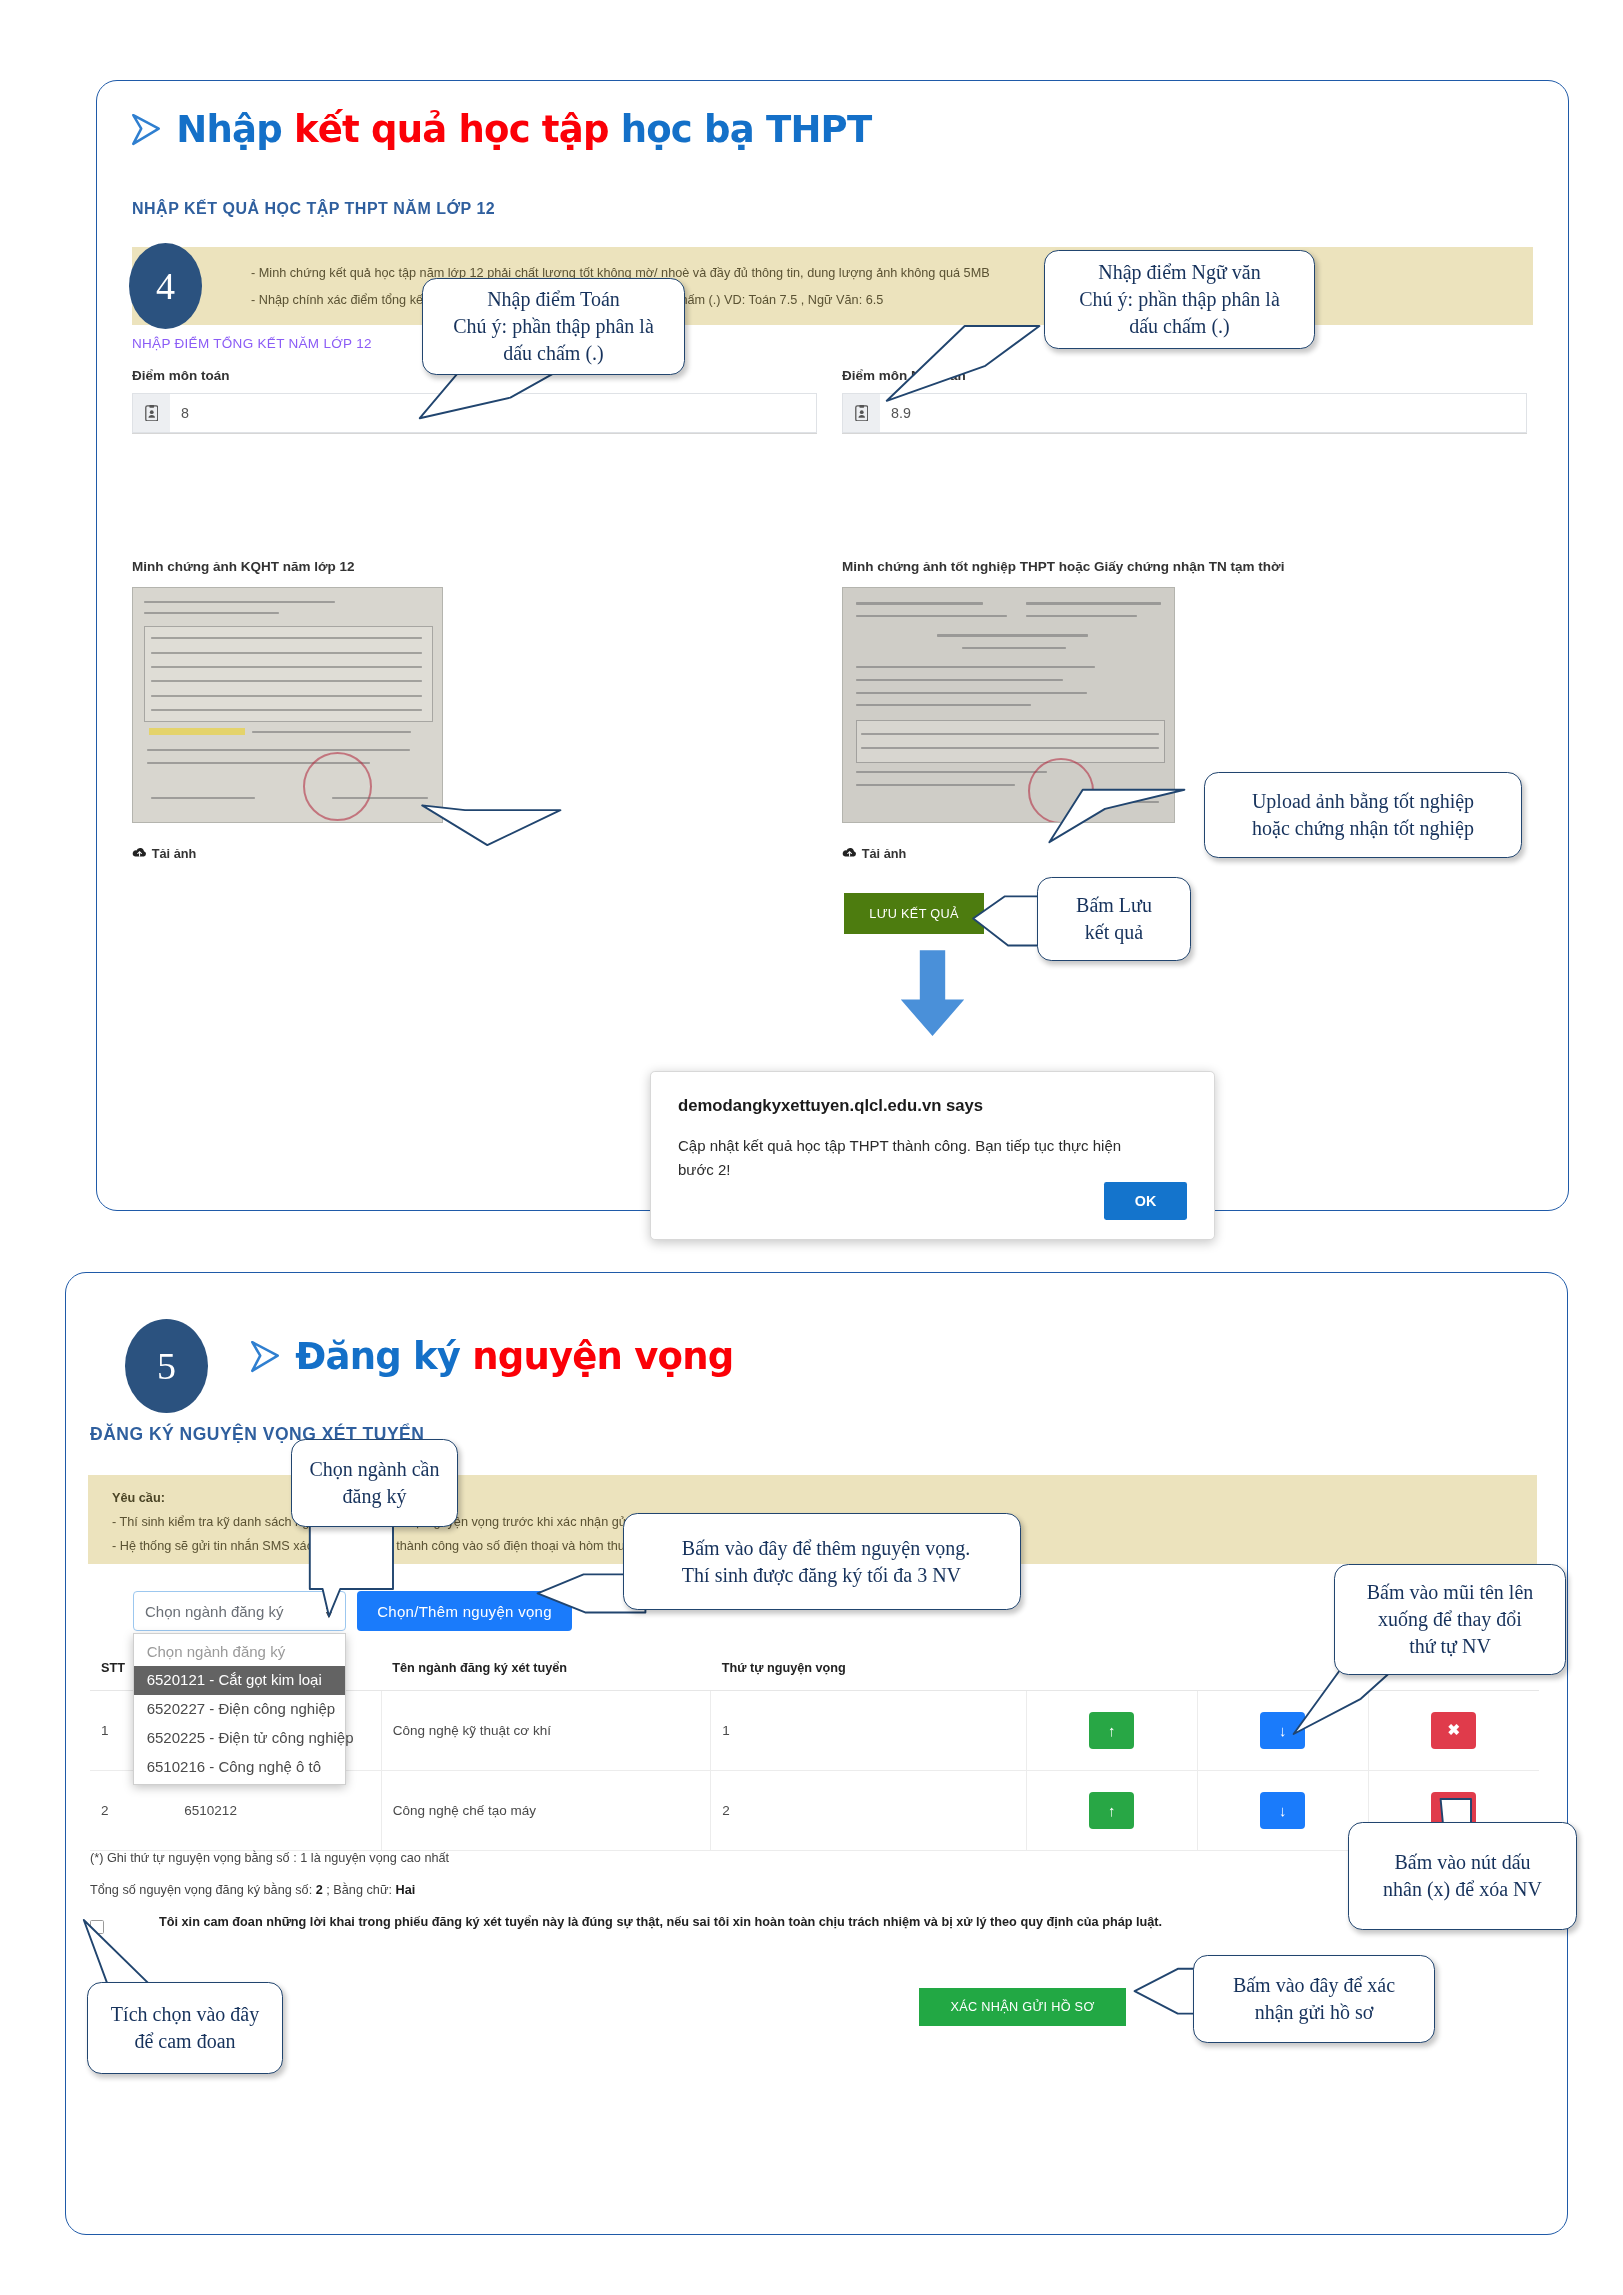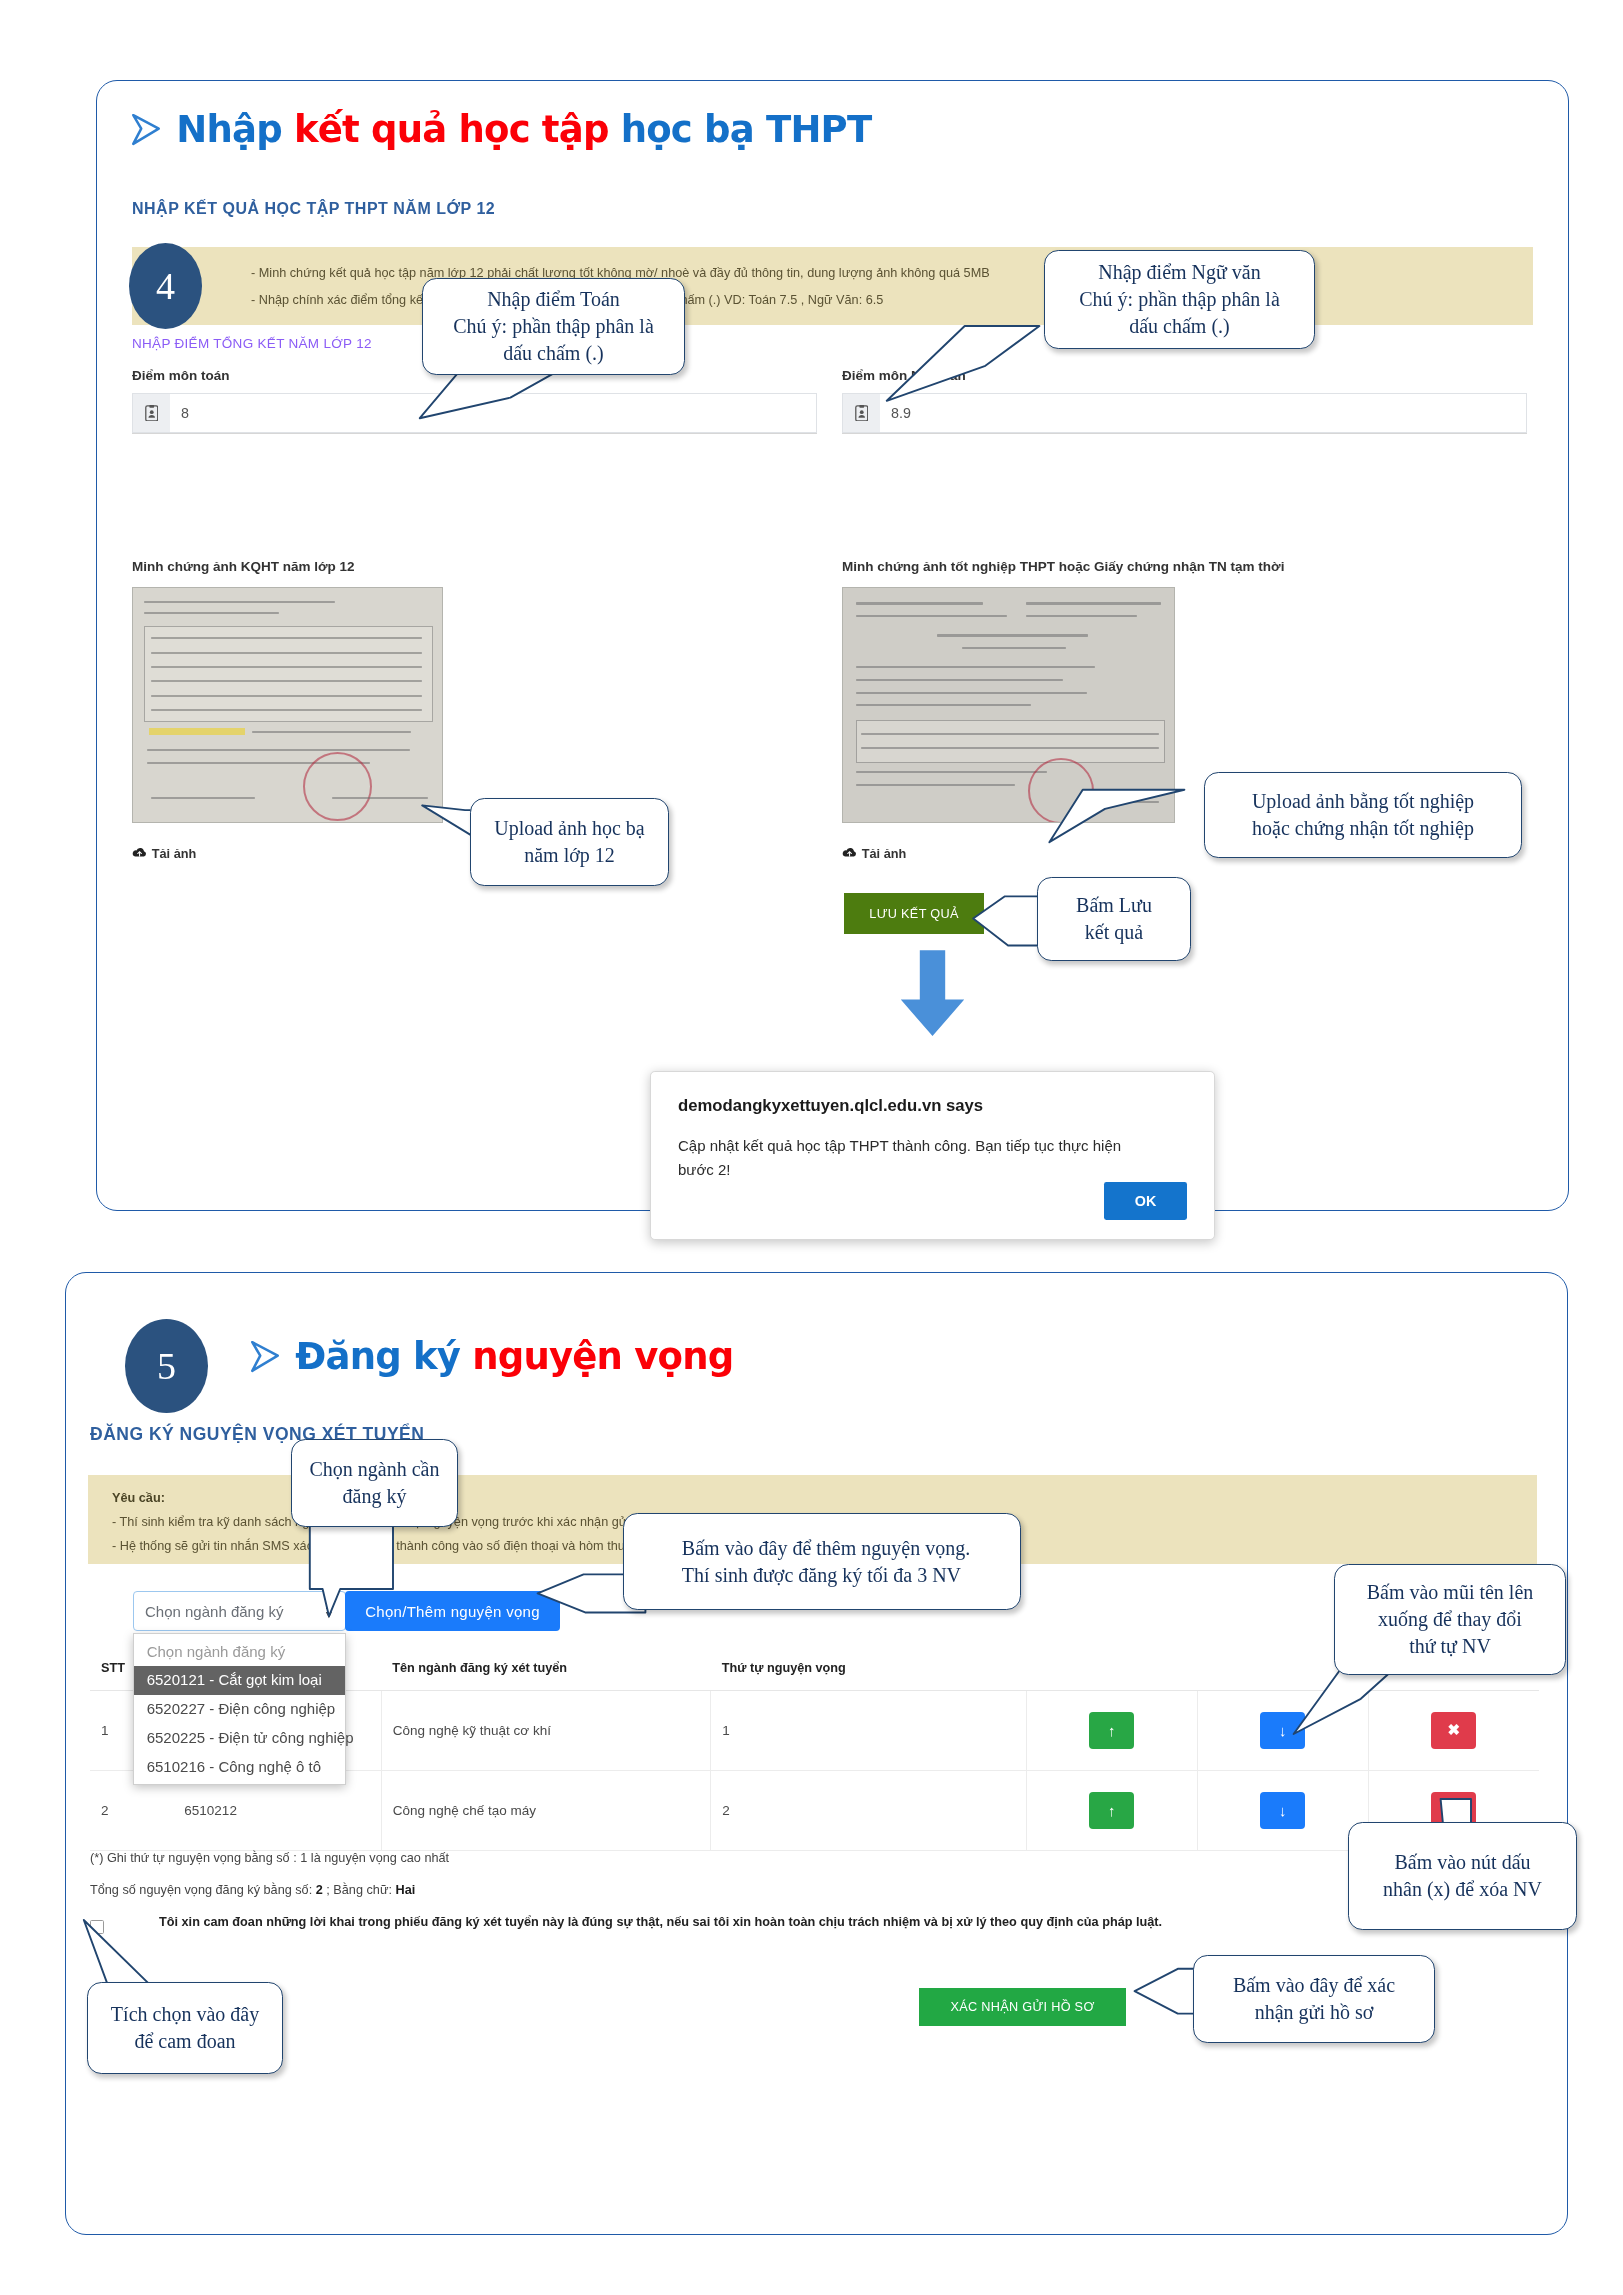--- a/index.html
+++ b/index.html
@@ -353,22 +353,20 @@
   </div>
   <div class="callout" style="left:947px;top:169px;width:271px;height:99px;white-space:pre-line;">Nhập điểm Ngữ văn
 Chú ý: phần thập phân là
 dấu chấm (.)</div>
 
   <div class="tail" style="left:322px;top:721px;">
     <svg width="143" height="64" viewBox="0 0 180 80">
         <path d="M178 10 L58 10 L4 4 L86 54 Z" fill="#fff" stroke="#21456f" stroke-width="2.4" stroke-linejoin="round"></path>
       </svg>
   </div>
-  <div class="callout" style="left:373px;top:717px;width:199px;height:88px;white-space:pre-line;">Upload ảnh học bạ
-năm lớp 12</div>
 
   <div class="tail" style="left:946px;top:699px;">
     <svg width="143" height="64" viewBox="0 0 180 80">
         <path d="M8 78 L50 12 L178 12 L78 36 Z" fill="#fff" stroke="#21456f" stroke-width="2.4" stroke-linejoin="round"></path>
       </svg>
   </div>
   <div class="callout" style="left:1107px;top:691px;width:318px;height:86px;white-space:pre-line;">Upload ảnh bằng tốt nghiệp
 hoặc chứng nhận tốt nghiệp</div>
 
   <div class="tail" style="left:873px;top:809px;">
@@ -410,21 +408,21 @@
   </div>
 
   <div class="dropdown" style="left:67px;top:360px;width:213px;">
     <div class="dd-item placeholder">Chọn ngành đăng ký</div>
     <div class="dd-item selected">6520121 - Cắt gọt kim loại</div>
     <div class="dd-item">6520227 - Điện công nghiệp</div>
     <div class="dd-item">6520225 - Điện tử công nghiệp</div>
     <div class="dd-item">6510216 - Công nghệ ô tô</div>
   </div>
 
-  <div class="btn btn-primary-add" style="left:279px;top:318px;width:215px;height:40px;">Chọn/Thêm nguyện vọng</div>
+  <div class="btn btn-primary-add" style="left:291px;top:318px;width:215px;height:40px;">Chọn/Thêm nguyện vọng</div>
 
   <table class="tbl" style="left:24px;top:374px;width:1449px;">
     <tbody>
         <tr class="th-row">
       <td style="width:65px;">STT</td>
       <td style="width:199px;">Mã ngành</td>
       <td style="width:334px;">Tên ngành đăng ký xét tuyển</td>
       <td style="width:318px;">Thứ tự nguyện vọng</td>
       <td style="width:159px;"></td>
       <td style="width:159px;"></td>

